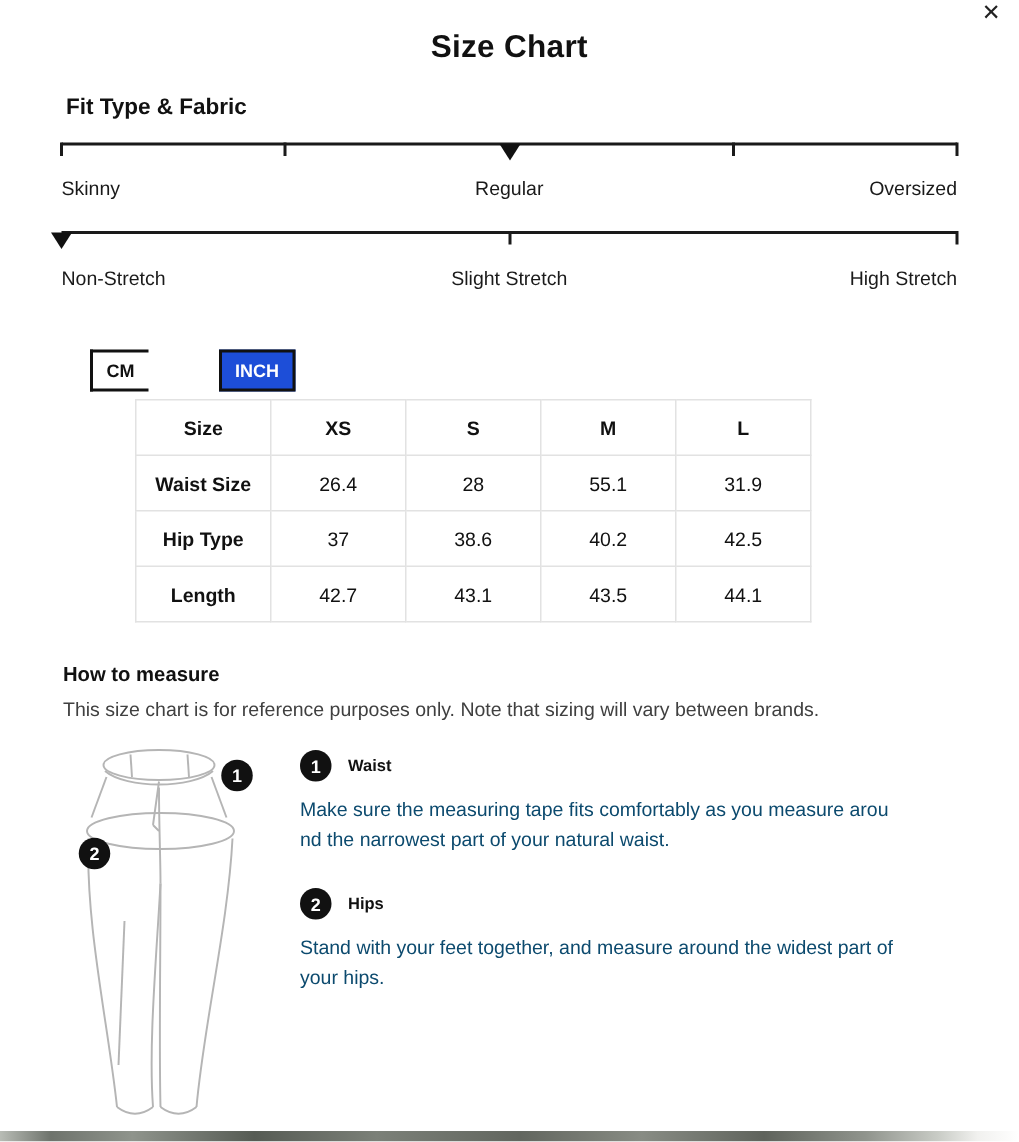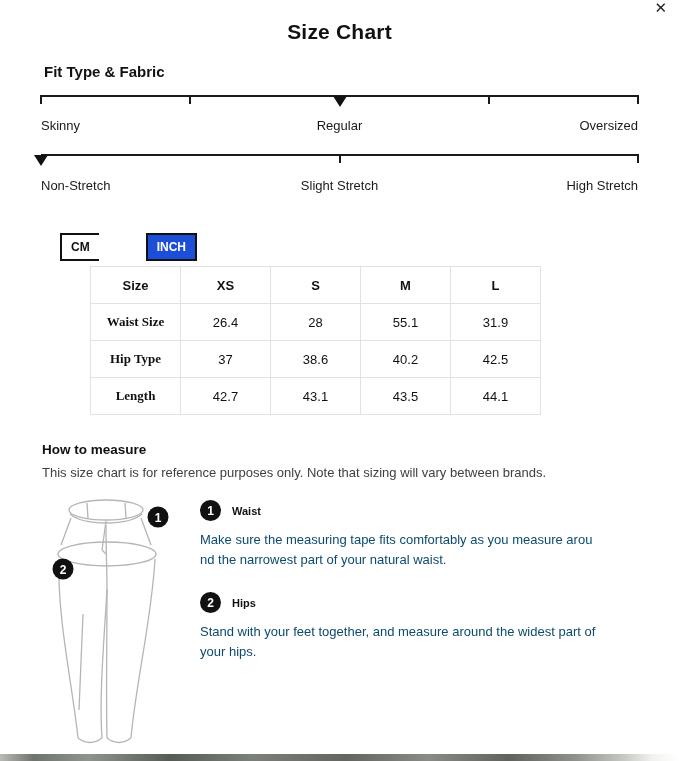--- a/index.html
+++ b/index.html
@@ -52,21 +52,21 @@
   table.size-table {
     position: absolute; top: 266px; left: 42px; width: 451px;
     border-collapse: collapse; table-layout: fixed; margin-left: 48px;
   }
   .size-table td, .size-table th {
     border: 1px solid #e2e2e2; height: 37px;
     text-align: center; vertical-align: middle;
     font-size: 13px; font-weight: normal; color: #111;
   }
   .size-table th { font-weight: bold; }
-  .size-table td.row-label { font-weight: bold; font-family: Liberation Serif, serif; }
+  .size-table td.row-label { font-weight: bold; }
 
   .measure-heading { position: absolute; top: 442px; left: 42px; font-size: 13.5px; font-weight: bold; }
   .measure-note { position: absolute; top: 465px; left: 42px; width: 600px; font-size: 13px; color: #404040; }
 
   .pants-figure { position: absolute; top: 492px; left: 30px; }
 
   .steps { position: absolute; top: 500px; left: 200px; width: 456px; }
   .step { margin-bottom: 22px; }
   .step-header { display: flex; align-items: center; margin-bottom: 9px; }
   .step-num {

